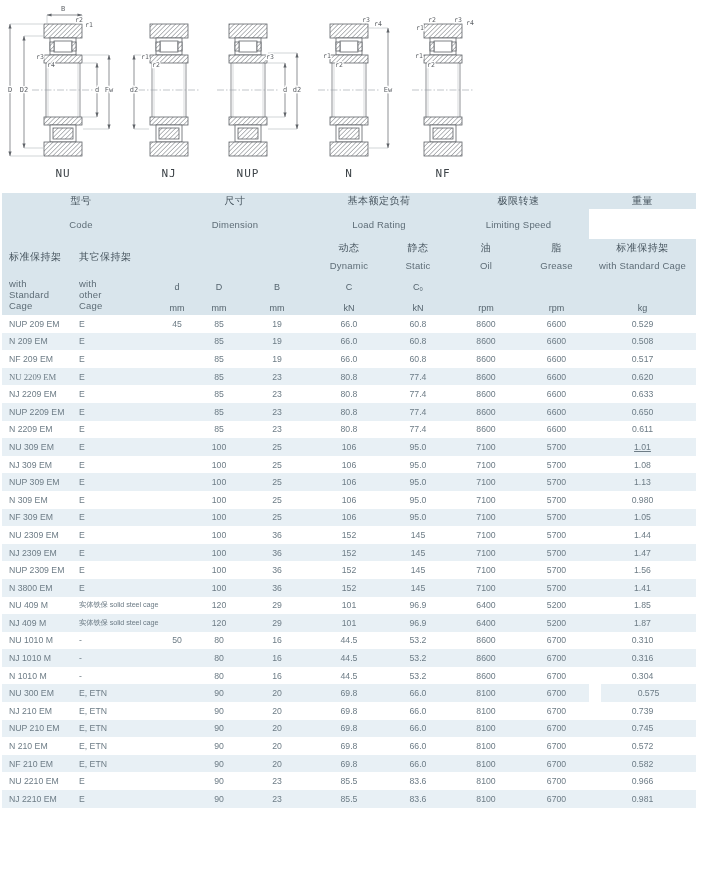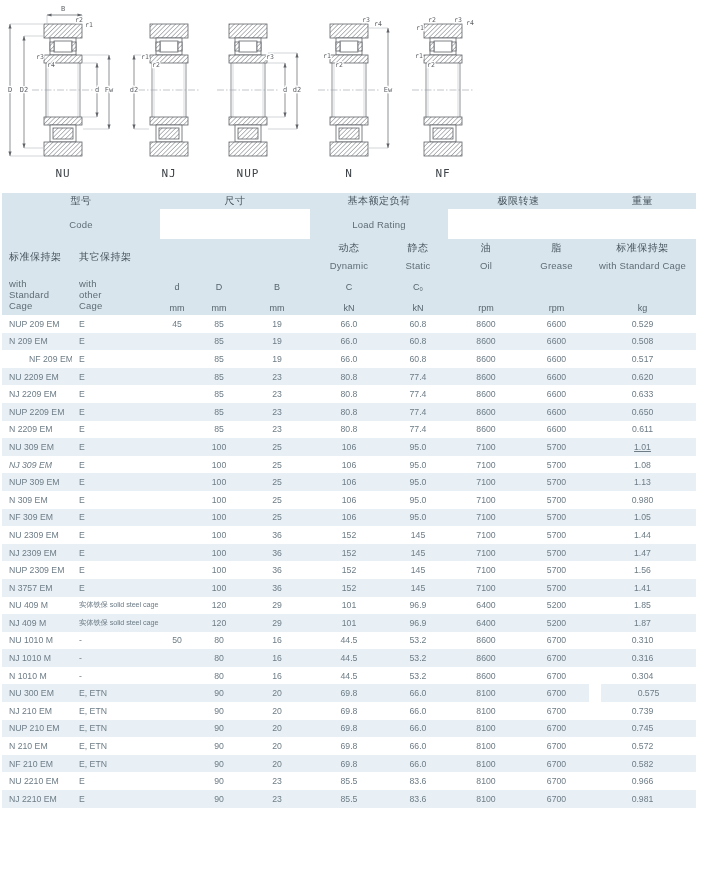--- a/index.html
+++ b/index.html
@@ -219,21 +219,23 @@
 
   <div class="grid" id="grid">
 
     <div class="hc" style="grid-area:1/1/2/3">型号</div>
     <div class="hc" style="grid-area:1/3/2/6">尺寸</div>
     <div class="hc" style="grid-area:1/6/2/8">基本额定负荷</div>
     <div class="hc" style="grid-area:1/8/2/10">极限转速</div>
     <div class="hc" style="grid-area:1/10/2/11">重量</div>
 
     <div class="hc en" style="grid-area:2/1/3/3">Code</div>
+    <div class="hc en" style="grid-area:2/3/3/6">Dimension</div>
     <div class="hc en" style="grid-area:2/6/3/8">Load Rating</div>
+    <div class="hc en" style="grid-area:2/8/3/10">Limiting Speed</div>
 
     <div class="hc lft" style="grid-area:3/1/5/2">标准保持架</div>
     <div class="hc lft" style="grid-area:3/2/5/3">其它保持架</div>
     <div class="hc" style="grid-area:3/3/4/4"></div>
     <div class="hc" style="grid-area:3/4/4/5"></div>
     <div class="hc" style="grid-area:3/5/4/6"></div>
     <div class="hc" style="grid-area:3/6/4/7">动态</div>
     <div class="hc" style="grid-area:3/7/4/8">静态</div>
     <div class="hc" style="grid-area:3/8/4/9">油</div>
     <div class="hc" style="grid-area:3/9/4/10">脂</div>
@@ -282,31 +284,31 @@
       <div class="bc lft stripe" style="grid-area: 8 / 1;">N 209 EM</div>
       <div class="bc lft stripe" style="grid-area: 8 / 2;">E</div>
       <div class="bc stripe" style="grid-area: 8 / 3;"></div>
       <div class="bc stripe" style="grid-area: 8 / 4;">85</div>
       <div class="bc stripe" style="grid-area: 8 / 5;">19</div>
       <div class="bc stripe" style="grid-area: 8 / 6;">66.0</div>
       <div class="bc stripe" style="grid-area: 8 / 7;">60.8</div>
       <div class="bc stripe" style="grid-area: 8 / 8;">8600</div>
       <div class="bc stripe" style="grid-area: 8 / 9;">6600</div>
       <div class="bc stripe" style="grid-area: 8 / 10;">0.508</div>
-      <div class="bc lft" style="grid-area: 9 / 1; margin-left: 20px;">NF 209 EM</div>
+      <div class="bc lft" style="grid-area: 9 / 1;">NF 209 EM</div>
       <div class="bc lft" style="grid-area: 9 / 2;">E</div>
       <div class="bc" style="grid-area: 9 / 3;"></div>
       <div class="bc" style="grid-area: 9 / 4;">85</div>
       <div class="bc" style="grid-area: 9 / 5;">19</div>
       <div class="bc" style="grid-area: 9 / 6;">66.0</div>
       <div class="bc" style="grid-area: 9 / 7;">60.8</div>
       <div class="bc" style="grid-area: 9 / 8;">8600</div>
       <div class="bc" style="grid-area: 9 / 9;">6600</div>
       <div class="bc" style="grid-area: 9 / 10;">0.517</div>
-      <div class="bc lft stripe" style="grid-area: 10 / 1;">NU 2209 EM</div>
+      <div class="bc lft stripe" style="grid-area: 10 / 1; font-family: Liberation Serif, serif;">NU 2209 EM</div>
       <div class="bc lft stripe" style="grid-area: 10 / 2;">E</div>
       <div class="bc stripe" style="grid-area: 10 / 3;"></div>
       <div class="bc stripe" style="grid-area: 10 / 4;">85</div>
       <div class="bc stripe" style="grid-area: 10 / 5;">23</div>
       <div class="bc stripe" style="grid-area: 10 / 6;">80.8</div>
       <div class="bc stripe" style="grid-area: 10 / 7;">77.4</div>
       <div class="bc stripe" style="grid-area: 10 / 8;">8600</div>
       <div class="bc stripe" style="grid-area: 10 / 9;">6600</div>
       <div class="bc stripe" style="grid-area: 10 / 10;">0.620</div>
       <div class="bc lft" style="grid-area: 11 / 1;">NJ 2209 EM</div>
@@ -342,21 +344,21 @@
       <div class="bc lft stripe" style="grid-area: 14 / 1;">NU 309 EM</div>
       <div class="bc lft stripe" style="grid-area: 14 / 2;">E</div>
       <div class="bc stripe" style="grid-area: 14 / 3;"></div>
       <div class="bc stripe" style="grid-area: 14 / 4;">100</div>
       <div class="bc stripe" style="grid-area: 14 / 5;">25</div>
       <div class="bc stripe" style="grid-area: 14 / 6;">106</div>
       <div class="bc stripe" style="grid-area: 14 / 7;">95.0</div>
       <div class="bc stripe" style="grid-area: 14 / 8;">7100</div>
       <div class="bc stripe" style="grid-area: 14 / 9;">5700</div>
       <div class="bc stripe" style="grid-area: 14 / 10; text-decoration: underline;">1.01</div>
-      <div class="bc lft" style="grid-area: 15 / 1; font-style: italic;">NJ 309 EM</div>
+      <div class="bc lft" style="grid-area: 15 / 1;">NJ 309 EM</div>
       <div class="bc lft" style="grid-area: 15 / 2;">E</div>
       <div class="bc" style="grid-area: 15 / 3;"></div>
       <div class="bc" style="grid-area: 15 / 4;">100</div>
       <div class="bc" style="grid-area: 15 / 5;">25</div>
       <div class="bc" style="grid-area: 15 / 6;">106</div>
       <div class="bc" style="grid-area: 15 / 7;">95.0</div>
       <div class="bc" style="grid-area: 15 / 8;">7100</div>
       <div class="bc" style="grid-area: 15 / 9;">5700</div>
       <div class="bc" style="grid-area: 15 / 10;">1.08</div>
       <div class="bc lft stripe" style="grid-area: 16 / 1;">NUP 309 EM</div>
@@ -412,21 +414,21 @@
       <div class="bc lft" style="grid-area: 21 / 1;">NUP 2309 EM</div>
       <div class="bc lft" style="grid-area: 21 / 2;">E</div>
       <div class="bc" style="grid-area: 21 / 3;"></div>
       <div class="bc" style="grid-area: 21 / 4;">100</div>
       <div class="bc" style="grid-area: 21 / 5;">36</div>
       <div class="bc" style="grid-area: 21 / 6;">152</div>
       <div class="bc" style="grid-area: 21 / 7;">145</div>
       <div class="bc" style="grid-area: 21 / 8;">7100</div>
       <div class="bc" style="grid-area: 21 / 9;">5700</div>
       <div class="bc" style="grid-area: 21 / 10;">1.56</div>
-      <div class="bc lft stripe" style="grid-area: 22 / 1;">N 3757 EM</div>
+      <div class="bc lft stripe" style="grid-area: 22 / 1;">N 3800 EM</div>
       <div class="bc lft stripe" style="grid-area: 22 / 2;">E</div>
       <div class="bc stripe" style="grid-area: 22 / 3;"></div>
       <div class="bc stripe" style="grid-area: 22 / 4;">100</div>
       <div class="bc stripe" style="grid-area: 22 / 5;">36</div>
       <div class="bc stripe" style="grid-area: 22 / 6;">152</div>
       <div class="bc stripe" style="grid-area: 22 / 7;">145</div>
       <div class="bc stripe" style="grid-area: 22 / 8;">7100</div>
       <div class="bc stripe" style="grid-area: 22 / 9;">5700</div>
       <div class="bc stripe" style="grid-area: 22 / 10;">1.41</div>
       <div class="bc lft" style="grid-area: 23 / 1;">NU 409 M</div>

